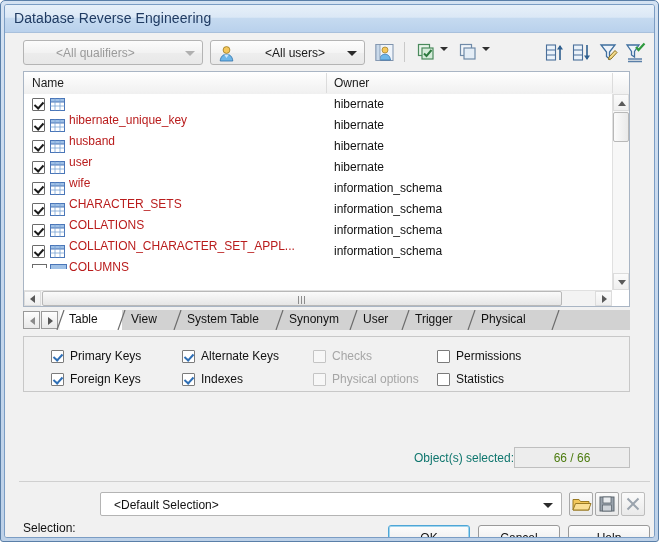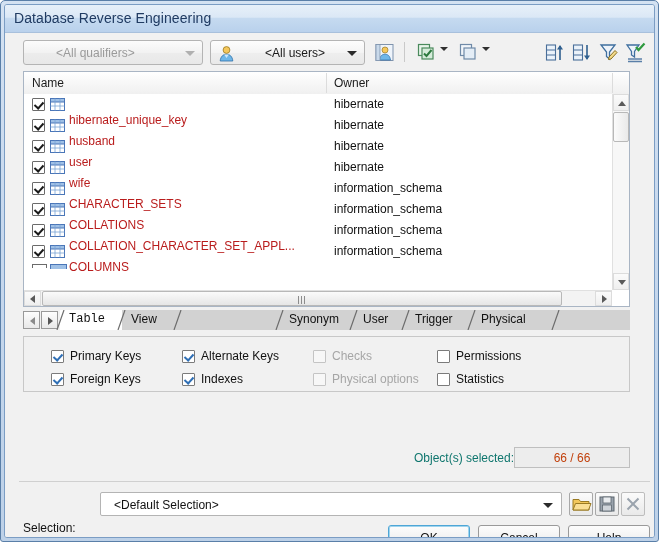--- a/index.html
+++ b/index.html
@@ -199,21 +199,21 @@
   .opt .olabel{position:absolute;left:19px;top:0px;}
   .opt.dis .olabel{color:#a6a6a6;}
 
   
   #objcount-label{position:absolute;right:140px;top:418px;font-size:12px;color:#0f766e;}
   #objcount-box{
     position:absolute;left:509px;top:414px;width:116px;height:21px;box-sizing:border-box;
     border:1px solid #bfbfbf;background:#ededed;
   }
   #objcount-val{
-    position:absolute;left:0;right:0;top:3px;text-align:center;font-size:12px;color:#c2410c;
+    position:absolute;left:0;right:0;top:3px;text-align:center;font-size:12px;color:#4d7c0f;
   }
 
   #divider{position:absolute;left:14px;top:448px;width:631px;height:1px;background:#d0d0d0;}
 
   
   #sel-label{position:absolute;left:18px;top:488px;font-size:12px;color:#111;}
   #sel-combo{
     position:absolute;left:95px;top:459px;width:462px;height:24px;box-sizing:border-box;
     border:1px solid #b4b4b4;background:#ffffff;border-radius:2px;
   }
@@ -476,32 +476,35 @@
       </div>
 
       <div id="tabstrip">
         <div class="tnav" id="tnav-l">
           <div class="tnav-tri" style="left:6px;border-right:5px solid #8a8a8a;"></div>
         </div>
         <div class="tnav" id="tnav-r">
           <div class="tnav-tri" style="left:6px;border-left:5px solid #555;"></div>
         </div>
         <div id="tabs">
-            <div class="tab active" style="left: 0px; width: 62px; background: rgb(255, 255, 255); font-family: Liberation Mono, monospace;">
+            <div class="tab active" style="left: 0px; width: 62px; background: rgb(255, 255, 255);">
               <span class="tlabel">Table</span>
             </div>
             <div class="tslash" style="left: 56px;"><svg width="11" height="20" viewBox="0 0 11 20">
                 <path d="M2 20 L9 0" stroke="#6d6d6d" stroke-width="1.2" fill="none"></path>
               </svg></div>
             <div class="tab" style="left: 62px; width: 56px; border-radius: 9px;">
               <span class="tlabel">View</span>
             </div>
             <div class="tslash" style="left: 112px;"><svg width="11" height="20" viewBox="0 0 11 20">
                 <path d="M2 20 L9 0" stroke="#6d6d6d" stroke-width="1.2" fill="none"></path>
               </svg></div>
+            <div class="tab" style="left: 118px; width: 102px;">
+              <span class="tlabel">System Table</span>
+            </div>
             <div class="tslash" style="left: 214px;"><svg width="11" height="20" viewBox="0 0 11 20">
                 <path d="M2 20 L9 0" stroke="#6d6d6d" stroke-width="1.2" fill="none"></path>
               </svg></div>
             <div class="tab" style="left: 220px; width: 74px;">
               <span class="tlabel">Synonym</span>
             </div>
             <div class="tslash" style="left: 288px;"><svg width="11" height="20" viewBox="0 0 11 20">
                 <path d="M2 20 L9 0" stroke="#6d6d6d" stroke-width="1.2" fill="none"></path>
               </svg></div>
             <div class="tab" style="left: 294px; width: 52px;">

